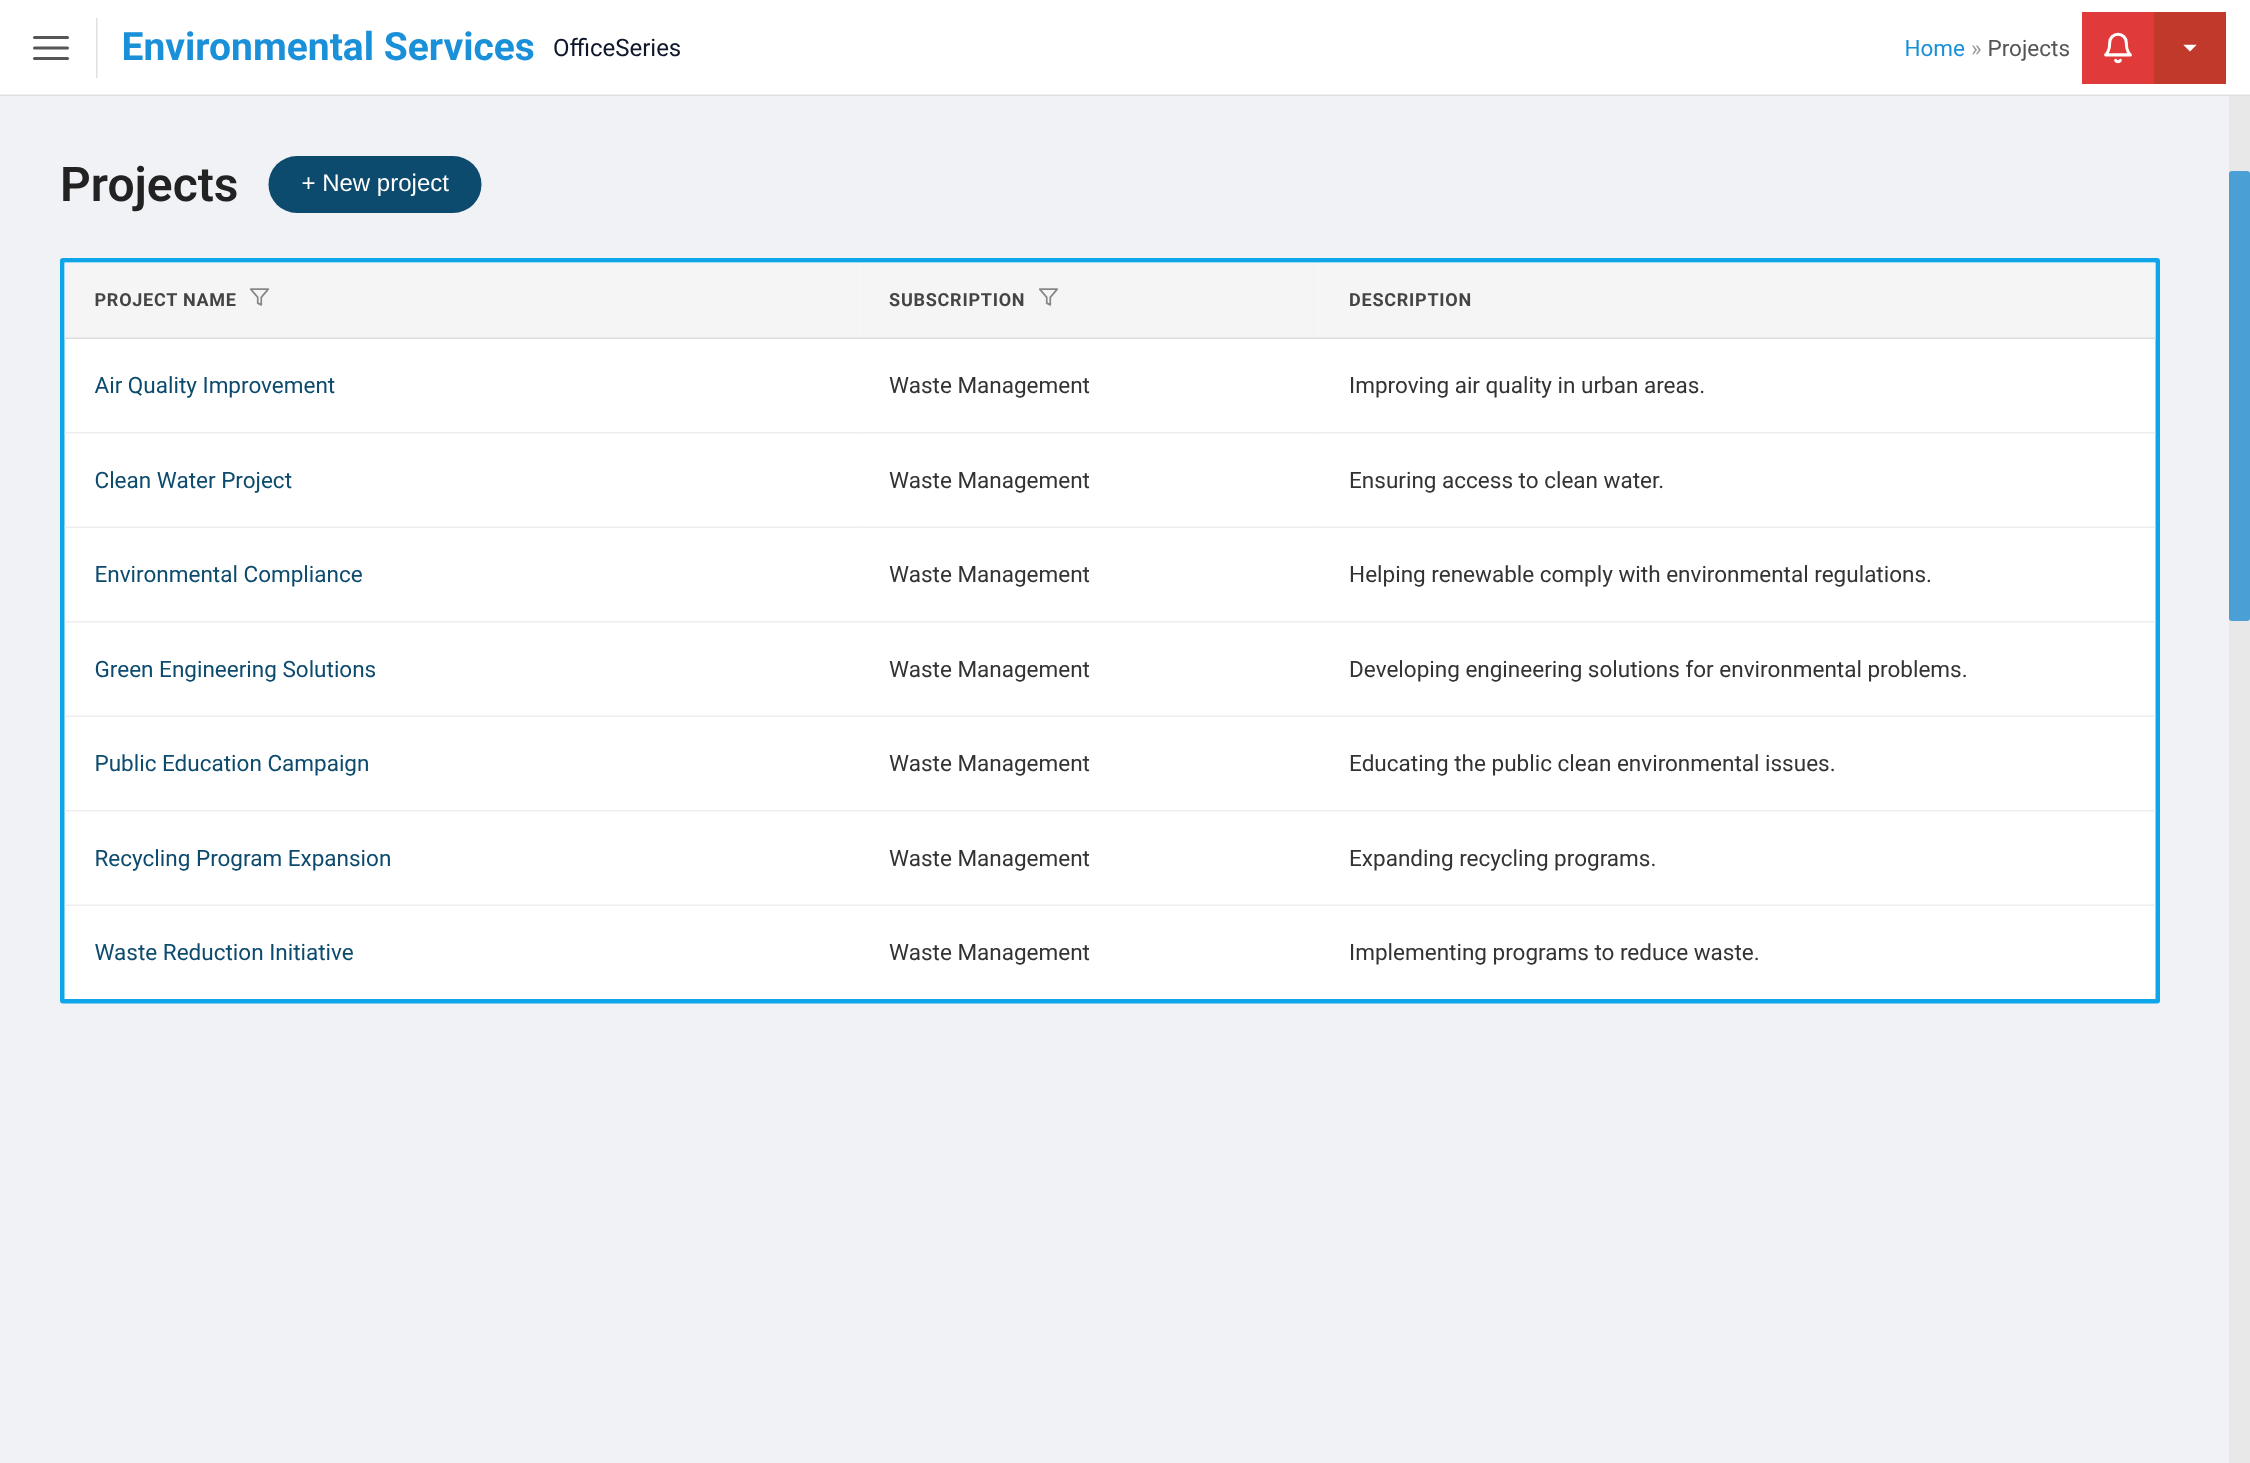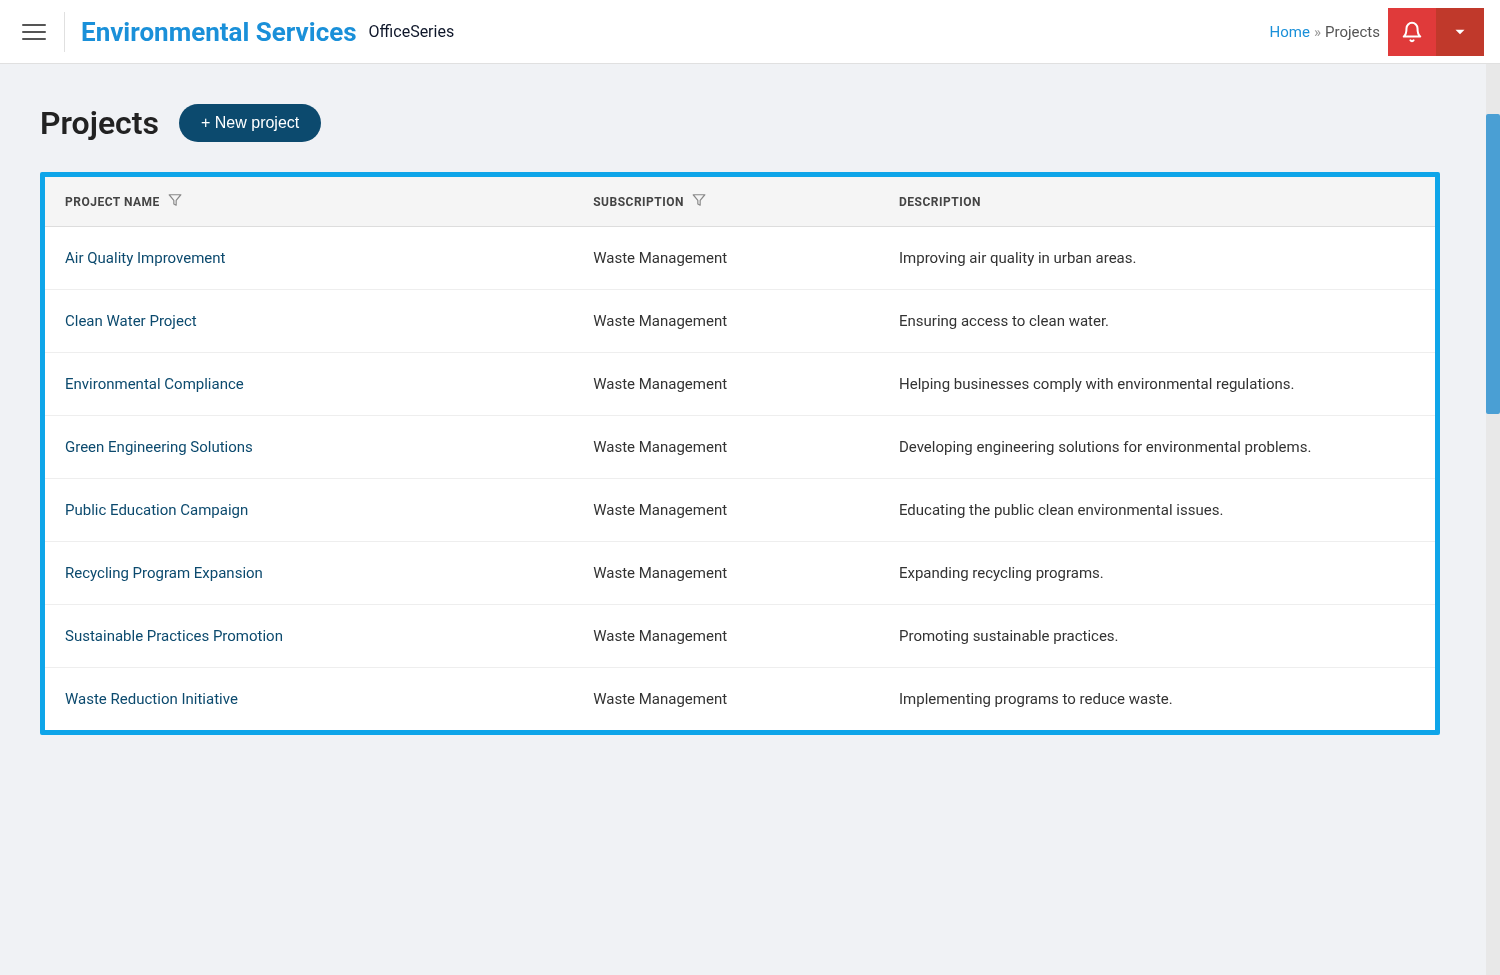--- a/index.html
+++ b/index.html
@@ -119,21 +119,21 @@
       cursor: pointer;
       display: flex;
       align-items: center;
       gap: 8px;
       font-weight: 500;
     }
 
     
     .table-container {
       background: #fff;
-      border: 5px solid #0ea5e9;
+      border: 3px solid #0ea5e9;
       border-radius: 2px;
       overflow: hidden;
     }
     table {
       width: 100%;
       border-collapse: collapse;
     }
     thead tr {
       background: #f5f5f5;
     }
@@ -275,41 +275,36 @@
             <td class="col-desc">Improving air quality in urban areas.</td>
           </tr>
           <tr>
             <td class="col-name"><a href="#" class="project-link">Clean Water Project</a></td>
             <td class="col-sub">Waste Management</td>
             <td class="col-desc">Ensuring access to clean water.</td>
           </tr>
           <tr>
             <td class="col-name"><a href="#" class="project-link">Environmental Compliance</a></td>
             <td class="col-sub">Waste Management</td>
-            <td class="col-desc">Helping businesses comply with environmental regulations.</td>
+            <td class="col-desc">Helping renewable comply with environmental regulations.</td>
           </tr>
           <tr>
             <td class="col-name"><a href="#" class="project-link">Green Engineering Solutions</a></td>
             <td class="col-sub">Waste Management</td>
             <td class="col-desc">Developing engineering solutions for environmental problems.</td>
           </tr>
           <tr>
             <td class="col-name"><a href="#" class="project-link">Public Education Campaign</a></td>
             <td class="col-sub">Waste Management</td>
             <td class="col-desc">Educating the public clean environmental issues.</td>
           </tr>
           <tr>
             <td class="col-name"><a href="#" class="project-link">Recycling Program Expansion</a></td>
             <td class="col-sub">Waste Management</td>
             <td class="col-desc">Expanding recycling programs.</td>
-          </tr>
-          <tr>
-            <td class="col-name"><a href="#" class="project-link">Sustainable Practices Promotion</a></td>
-            <td class="col-sub">Waste Management</td>
-            <td class="col-desc">Promoting sustainable practices.</td>
           </tr>
           <tr>
             <td class="col-name"><a href="#" class="project-link">Waste Reduction Initiative</a></td>
             <td class="col-sub">Waste Management</td>
             <td class="col-desc">Implementing programs to reduce waste.</td>
           </tr>
         </tbody>
     </table>
   </div>
 </main>

